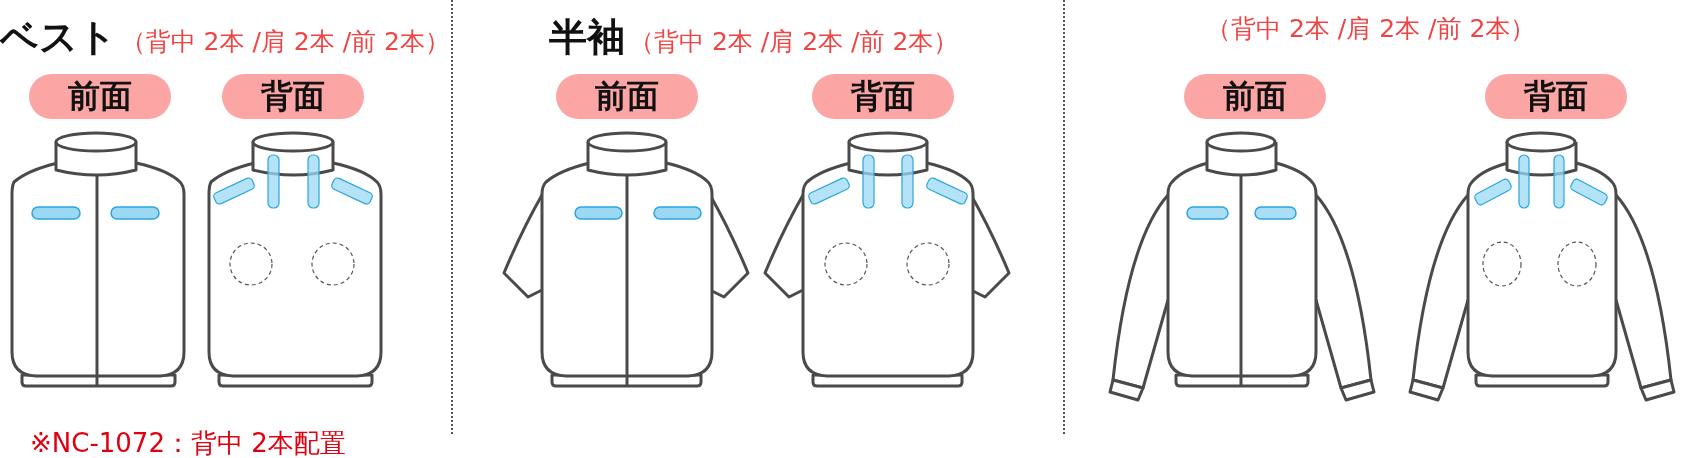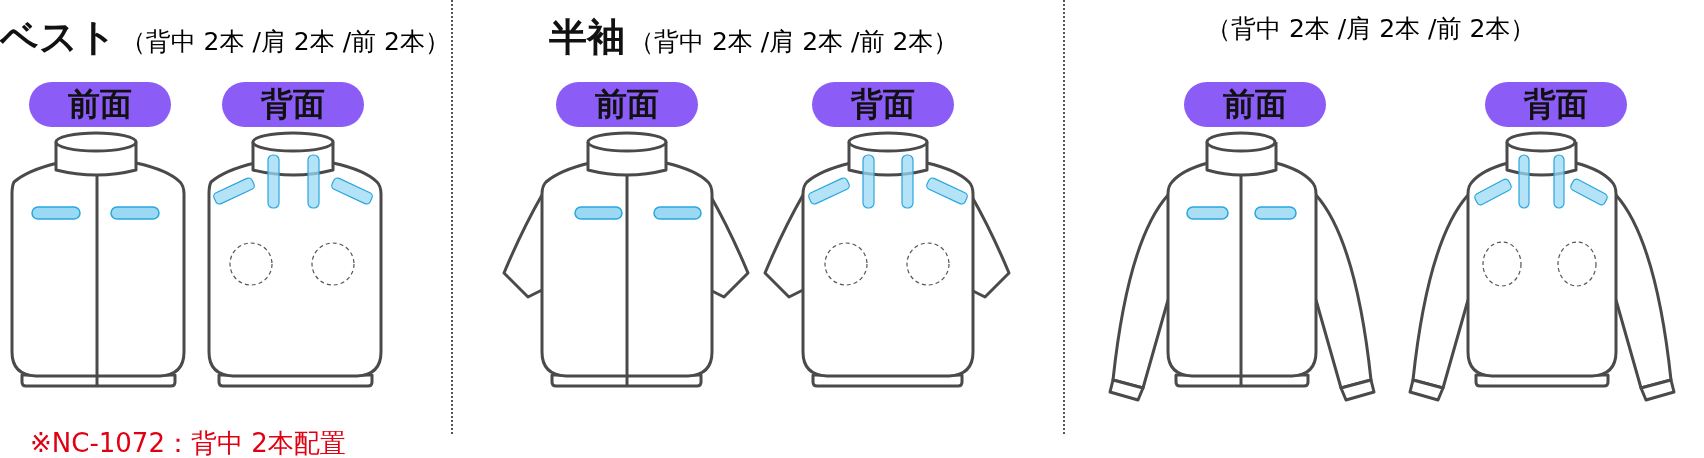--- a/index.html
+++ b/index.html
@@ -6,24 +6,24 @@
     body {
       width: 1704px; height: 458px; position: relative; overflow: hidden;
       font-family: "DejaVu Sans", "Liberation Sans", sans-serif; color: #111;
     }
     .section { position: absolute; top: 0; height: 458px; }
     .title {
       position: absolute; top: 12px; white-space: nowrap;
       display: flex; align-items: baseline;
     }
     .title .main { font-size: 38px; font-weight: bold; letter-spacing: 0px; color: #111; }
-    .title .sub { font-size: 25px; color: #000000; margin-left: 4px; }
+    .title .sub { font-size: 25px; color: #ef4444; margin-left: 4px; }
     .pill {
-      position: absolute; top: 82px; height: 45px; border-radius: 23px;
-      background: #8b5cf6; display: flex; align-items: center; justify-content: center;
+      position: absolute; top: 74px; height: 45px; border-radius: 23px;
+      background: #fca5a5; display: flex; align-items: center; justify-content: center;
       font-size: 32px; font-weight: bold; color: #111;
     }
     .garment { position: absolute; top: 130px; }
     .divider {
       position: absolute; top: 0; height: 434px; width: 0;
       border-left: 2px dotted #555;
     }
     .note {
       position: absolute; left: 30px; top: 426px; font-size: 26px; color: #e00012; white-space: nowrap;
     }

